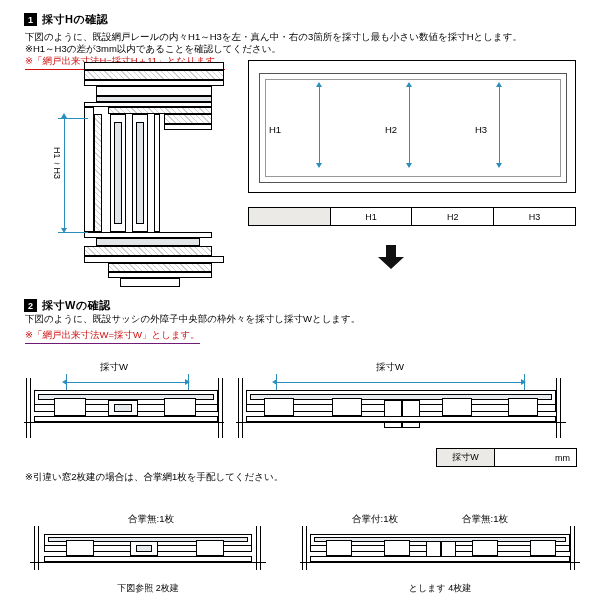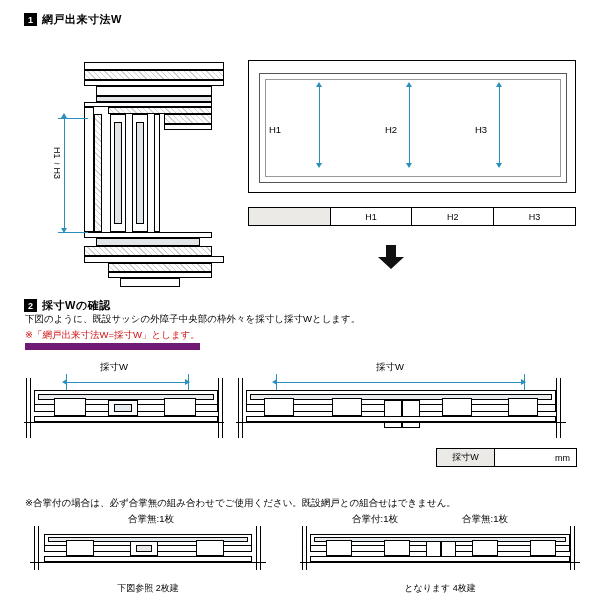--- a/index.html
+++ b/index.html
@@ -77,22 +77,25 @@
   .plan .thinv{position:absolute;background:#000;width:1px;}
   .bcap{position:absolute;font-size:9px;text-align:center;}
 </style>
 </head>
 <body>
 
 <div class="page">
 
   <div class="sec-head" style="left:24px;top:12px;">
     <div class="sec-num">1</div>
-    <div class="sec-title">網戸出来寸法W</div>
-  </div>
+    <div class="sec-title">採寸Hの確認</div>
+  </div>
+  <div class="txt" style="left:25px;top:30px;">下図のように、既設網戸レールの内々H1～H3を左・真ん中・右の3箇所を採寸し最も小さい数値を採寸Hとします。</div>
+  <div class="txt" style="left:25px;top:42px;">※H1～H3の差が3mm以内であることを確認してください。</div>
+  <div class="txt red" style="left:25px;top:54px;border-bottom:1px solid #d01010;padding-bottom:1px;">※「網戸出来寸法H=採寸H＋11」となります。</div>
 
   <div id="left-draw">
 
     <div class="solid" style="left:60px;top:0px;width:140px;height:8px;"></div>
     <div class="hatch" style="left:60px;top:8px;width:140px;height:10px;"></div>
     <div class="solid" style="left:60px;top:18px;width:140px;height:6px;"></div>
 
     <div class="solid" style="left:72px;top:24px;width:116px;height:10px;"></div>
     <div class="grey" style="left:72px;top:34px;width:116px;height:6px;"></div>
     <div class="solid" style="left:60px;top:40px;width:128px;height:5px;"></div>
@@ -161,21 +164,21 @@
   <svg style="position:absolute;left:378px;top:245px;" width="26" height="24">
     <polygon points="8,0 18,0 18,12 26,12 13,24 0,12 8,12" fill="#111"></polygon>
   </svg>
 
 
   <div class="sec-head" style="left:24px;top:298px;">
     <div class="sec-num">2</div>
     <div class="sec-title">採寸Wの確認</div>
   </div>
   <div class="txt" style="left:25px;top:312px;text-align:right;">下図のように、既設サッシの外障子中央部の枠外々を採寸し採寸Wとします。</div>
-  <div class="txt red" style="left:25px;top:328px;border-bottom:7px solid #701a75;padding-bottom:1px;">※「網戸出来寸法W=採寸W」とします。</div>
+  <div class="txt red" style="left:25px;top:328px;border-bottom:1px solid #701a75;padding-bottom:1px;">※「網戸出来寸法W=採寸W」とします。</div>
 
 
   <div class="plan" style="left:24px;top:360px;width:200px;height:80px;">
 
     <div class="txt" style="left:76px;top:0px;">採寸W</div>
     <div class="bl" style="left:42px;top:22px;width:122px;height:1px;"></div>
     <div class="arrowhead-l" style="left:38px;top:19px;"></div>
     <div class="arrowhead-r" style="left:161px;top:19px;"></div>
     <div class="bl" style="left:42px;top:14px;width:1px;height:22px;"></div>
     <div class="bl" style="left:164px;top:14px;width:1px;height:22px;"></div>
@@ -225,21 +228,21 @@
 
   <table class="tbl" style="left:436px;top:448px;">
     <tbody>
         <tr>
       <td class="hd" style="width:58px;">採寸W</td>
       <td class="rt" style="width:82px;">mm</td>
     </tr>
   </tbody>
     </table>
 
-  <div class="txt" style="left:25px;top:496px;">※合掌付の場合は、必ず合掌無の組み合わせでご使用ください。既設網戸との組合せはできません。</div>
+  <div class="txt" style="left:25px;top:470px;">※引違い窓2枚建の場合は、合掌網1枚を手配してください。</div>
 
   <div class="txt" style="left:128px;top:512px;">合掌無:1枚</div>
   <div class="txt" style="left:352px;top:512px;">合掌付:1枚</div>
   <div class="txt" style="left:462px;top:512px;">合掌無:1枚</div>
 
   <div class="plan" style="left:30px;top:524px;width:236px;height:56px;">
     <div class="frm" style="left:14px;top:10px;width:208px;height:18px;"></div>
     <div class="fill" style="left:18px;top:13px;width:200px;height:5px;"></div>
     <div class="thin" style="left:14px;top:21px;width:208px;"></div>
     <div class="frm" style="left:36px;top:16px;width:28px;height:16px;"></div>
@@ -265,15 +268,15 @@
     <div class="frm" style="left:230px;top:16px;width:26px;height:16px;"></div>
     <div class="frm" style="left:126px;top:17px;width:15px;height:22px;"></div>
     <div class="frm" style="left:141px;top:17px;width:15px;height:22px;"></div>
     <div class="frm" style="left:10px;top:32px;width:260px;height:6px;"></div>
     <div class="thinv" style="left:2px;top:2px;height:44px;"></div>
     <div class="thinv" style="left:6px;top:2px;height:44px;"></div>
     <div class="thinv" style="left:270px;top:2px;height:44px;"></div>
     <div class="thinv" style="left:274px;top:2px;height:44px;"></div>
     <div class="thin" style="left:0px;top:38px;width:280px;"></div>
   </div>
-  <div class="bcap" style="left:380px;top:582px;width:120px;">となります 4枚建</div>
+  <div class="bcap" style="left:380px;top:582px;width:120px;">とします 4枚建</div>
 
 </div>
 
 </body></html>

